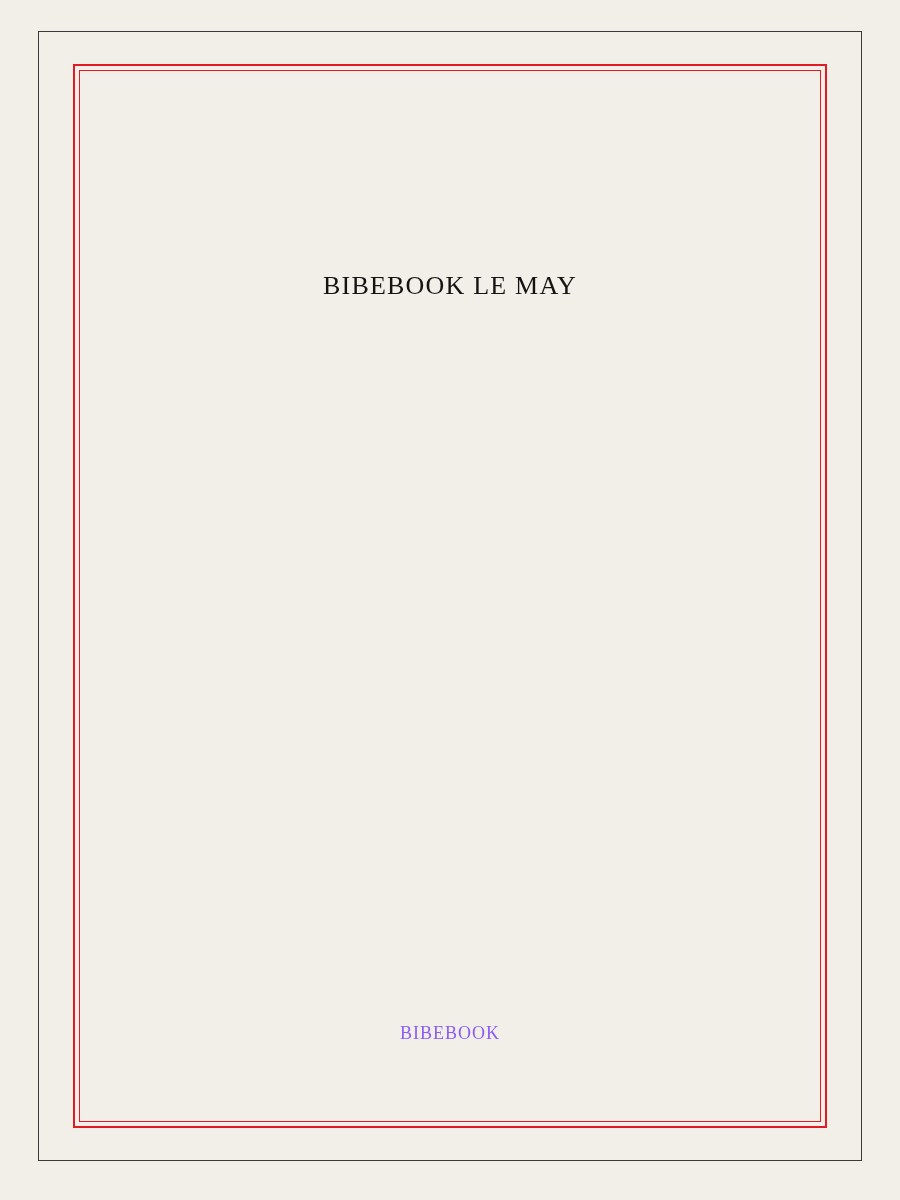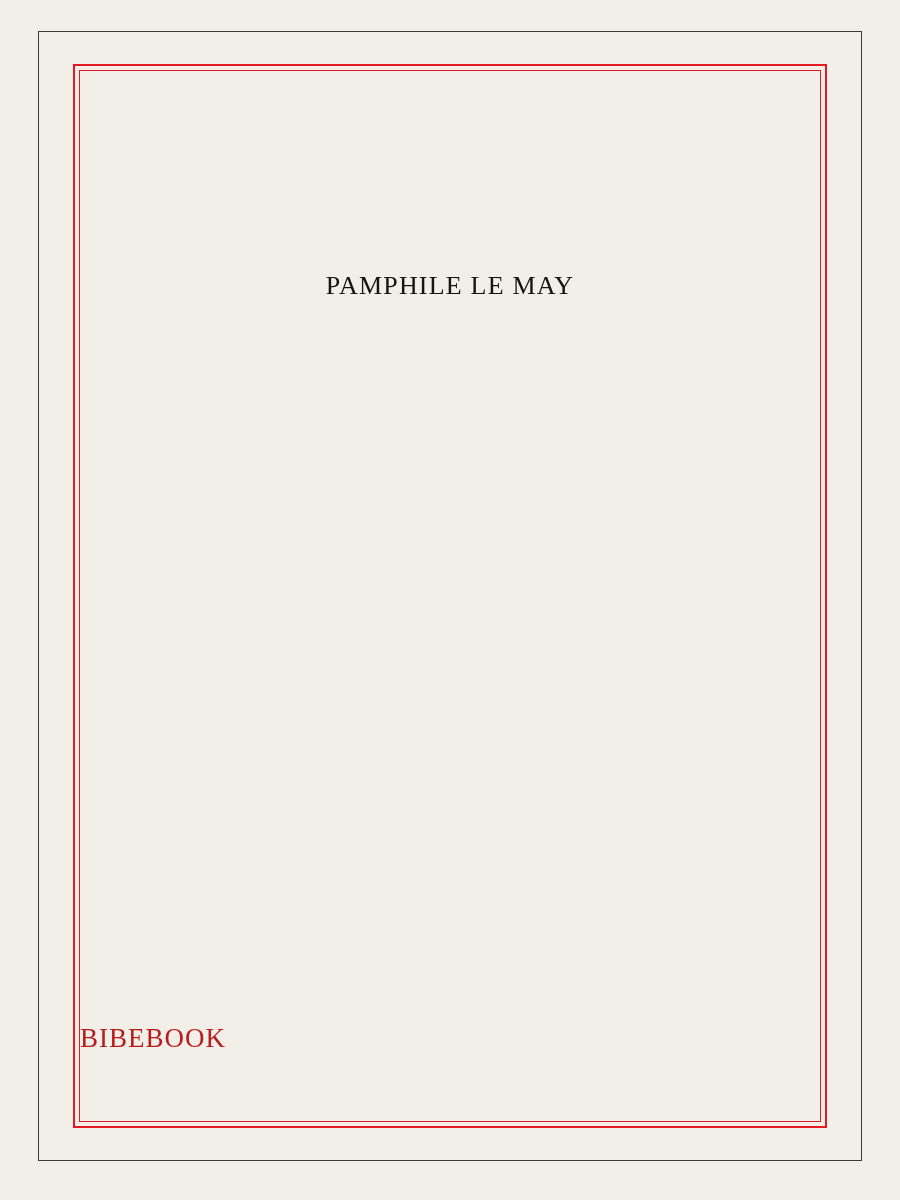--- a/index.html
+++ b/index.html
@@ -88,37 +88,37 @@
     letter-spacing: 2px;
     color: #111010;
     white-space: nowrap;
   }
 
   .publisher {
     position: absolute;
     top: 952px;
     left: 0;
     width: 740px;
-    text-align: left;
+    text-align: center;
     font-family: "Liberation Serif", serif;
-    font-size: 27px;
+    font-size: 18px;
     letter-spacing: 1px;
-    color: #b91c1c;
+    color: #8b5cf6;
     white-space: nowrap;
   }
 </style>
 </head>
 <body>
 
 <div class="page">
 
   <div class="outer-frame"></div>
   <div class="red-frame-outer"></div>
   <div class="red-frame-inner"></div>
 
   <div class="content">
-    <div class="author">PAMPHILE LE MAY</div>
+    <div class="author">BIBEBOOK LE MAY</div>
 
 
     <div class="publisher">BIBEBOOK</div>
   </div>
 
 </div>
 
 </body></html>

